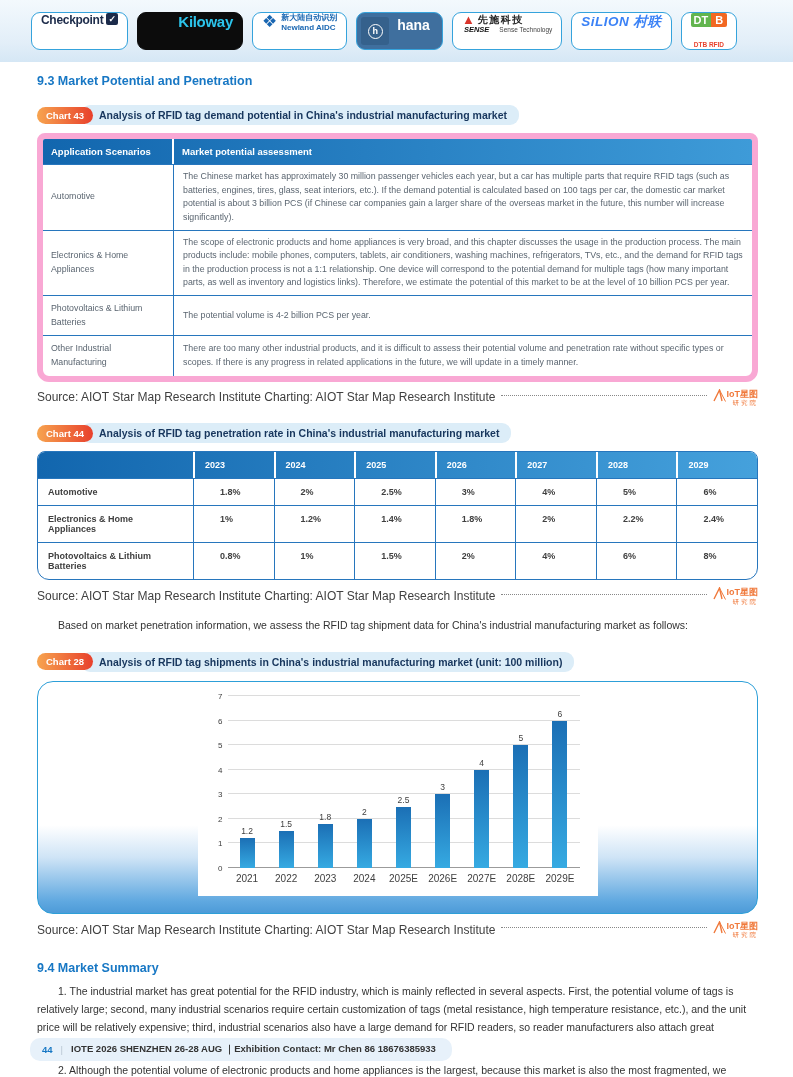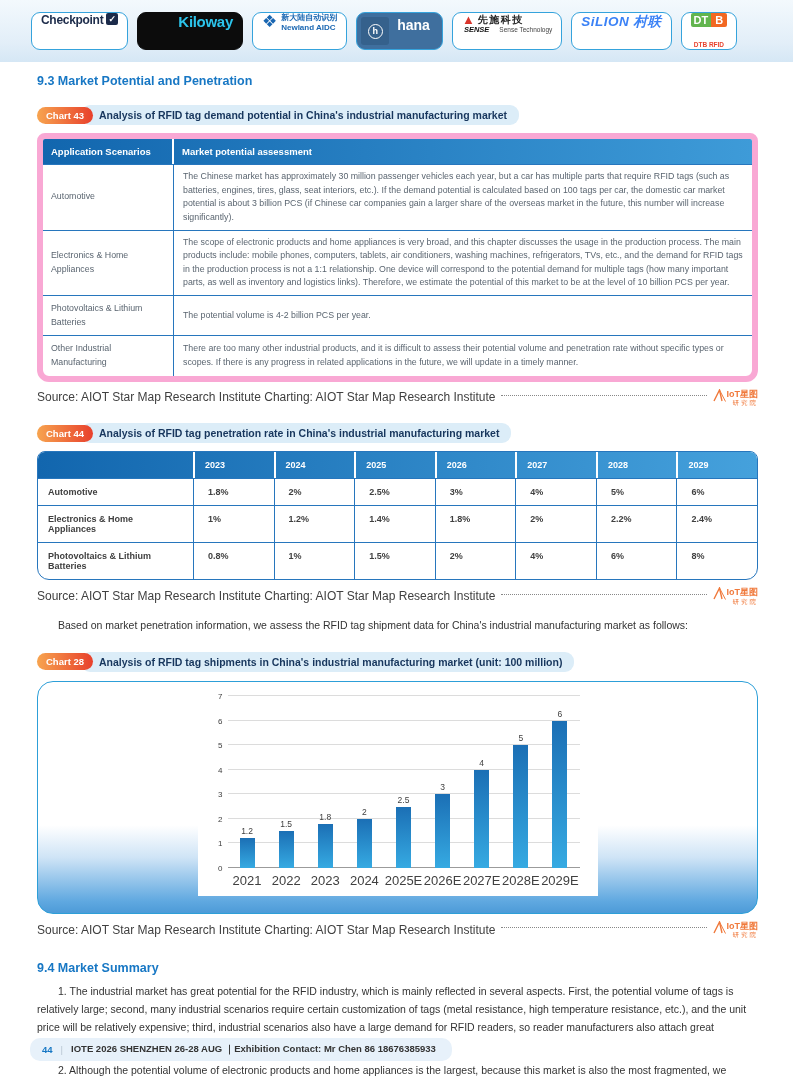--- a/index.html
+++ b/index.html
@@ -67,41 +67,41 @@
   .aiot-l1 { font-size:9px; font-weight:bold; }
   .aiot-l2 { font-size:6.5px; letter-spacing:2px; }
 
   
   .table2 { margin-top:8px; border:1px solid #2776bd; border-radius:8px 8px 12px 12px; overflow:hidden; font-size:9px; }
   .t2-header { display:flex; background:linear-gradient(90deg,#1266ae,#45a1dc); color:#fff; font-weight:bold; }
   .t2-h0 { width:155px; }
   .t2-h { flex:1; padding:8px 10px; border-left:2px solid #fff; }
   .t2-row { display:flex; border-top:1px solid #2776bd; color:#404040; font-weight:600; }
   .t2-c0 { width:155px; padding:8px 10px; }
-  .t2-c { flex:1; padding:8px 14px; border-left:1px solid #2776bd; }
+  .t2-c { flex:1; padding:8px 26px; border-left:1px solid #2776bd; }
 
   .para { font-size:10.5px; color:#333; line-height:1.7; text-indent:2em; margin-top:12px; }
 
   
   .chart-box { margin-top:9px; height:233px; border:1.5px solid #2d9fd8; border-radius:16px;
                background:linear-gradient(180deg,#fff 0%,#fff 62%,#cfe4f6 76%,#5fa8e0 95%,#4d9bd8 100%);
                display:flex; justify-content:center; align-items:flex-start; overflow:hidden; }
   .plot-panel { background:#fff; width:400px; height:214px; padding:14px 18px 0 10px; }
   .plot-row { display:flex; }
   .yaxis { width:20px; position:relative; height:172px; }
   .ytick { position:absolute; right:5px; transform:translateY(50%); font-size:8px; color:#404040; }
   .plot { flex:1; position:relative; height:172px; }
   .gridline { position:absolute; left:0; right:0; height:1px; background:#dcdcdc; }
   .gridline.zero { background:#9b9b9b; }
   .bars { position:absolute; left:0; right:0; top:0; bottom:0; display:flex; }
   .bar-group { flex:1; display:flex; flex-direction:column; align-items:center; justify-content:flex-end; }
   .bar-value { font-size:8.5px; color:#404040; margin-bottom:2px; }
   .bar { width:15px; background:linear-gradient(180deg,#1b6fb5,#36aae2); }
   .xlabels { display:flex; margin-left:20px; padding-top:5px; }
-  .bar-xlabel { flex:1; text-align:center; font-size:13px; color:#404040; }
+  .bar-xlabel { flex:1; text-align:center; font-size:10px; color:#404040; }
 
   .summary-h { margin-top:22px; }
   .summary-p { font-size:10.5px; color:#333; line-height:1.72; text-indent:2em; margin-top:7px; }
 
   
   .footer { position:absolute; left:30px; bottom:16px; display:flex; align-items:center; gap:8px;
             background:#e7f1fa; border-radius:10px; padding:5px 16px 5px 12px; font-size:9.5px; font-weight:bold; }
   .page-num { color:#1777c4; }
   .footer-sep { color:#b9c6d2; font-weight:400; }
   .footer-text { color:#333; }

